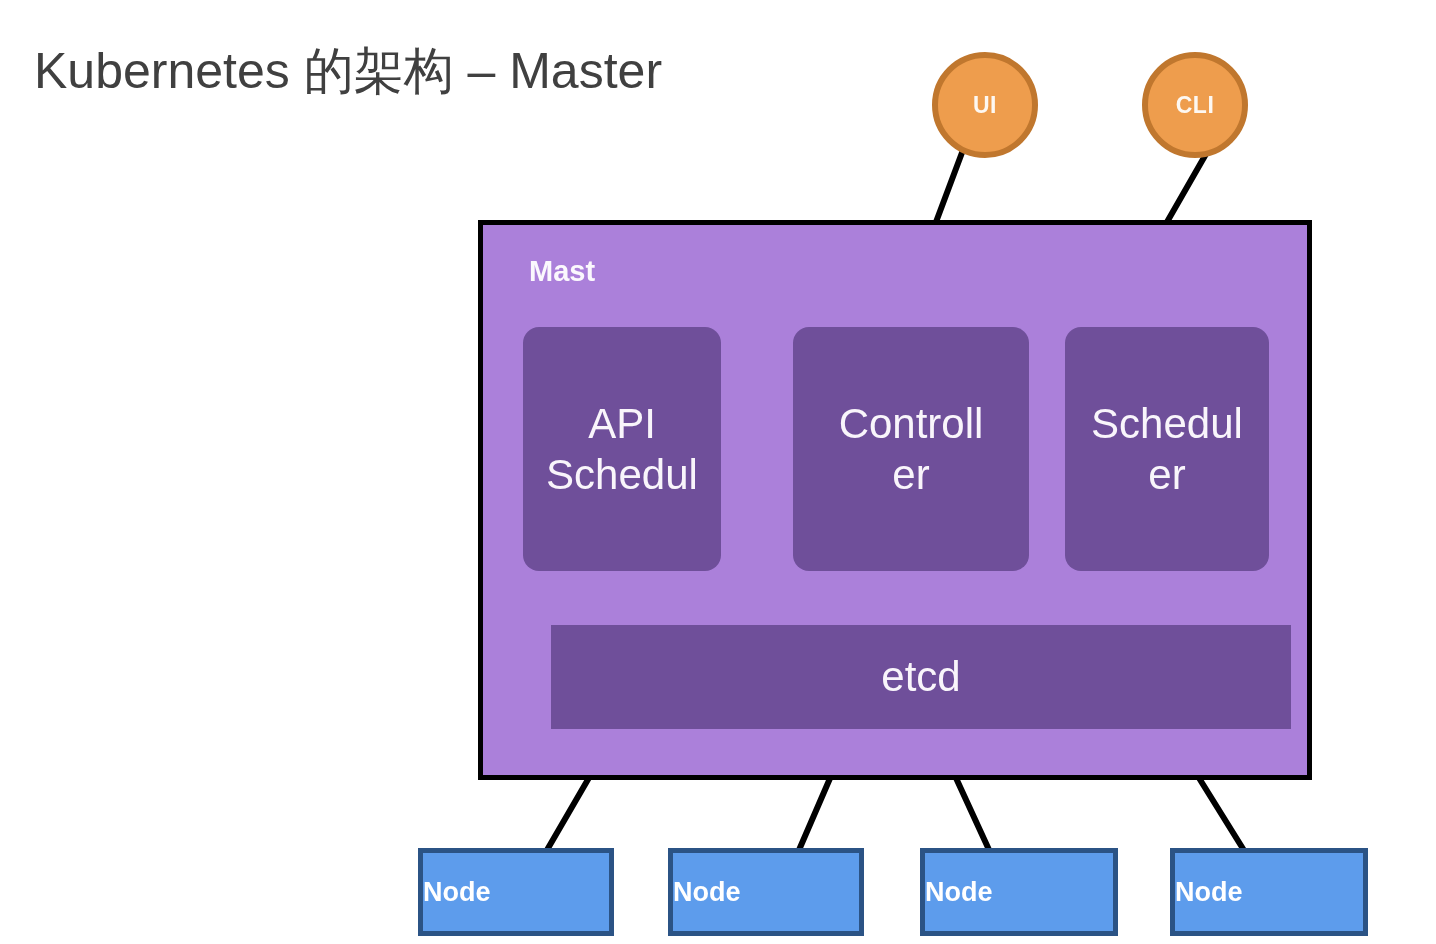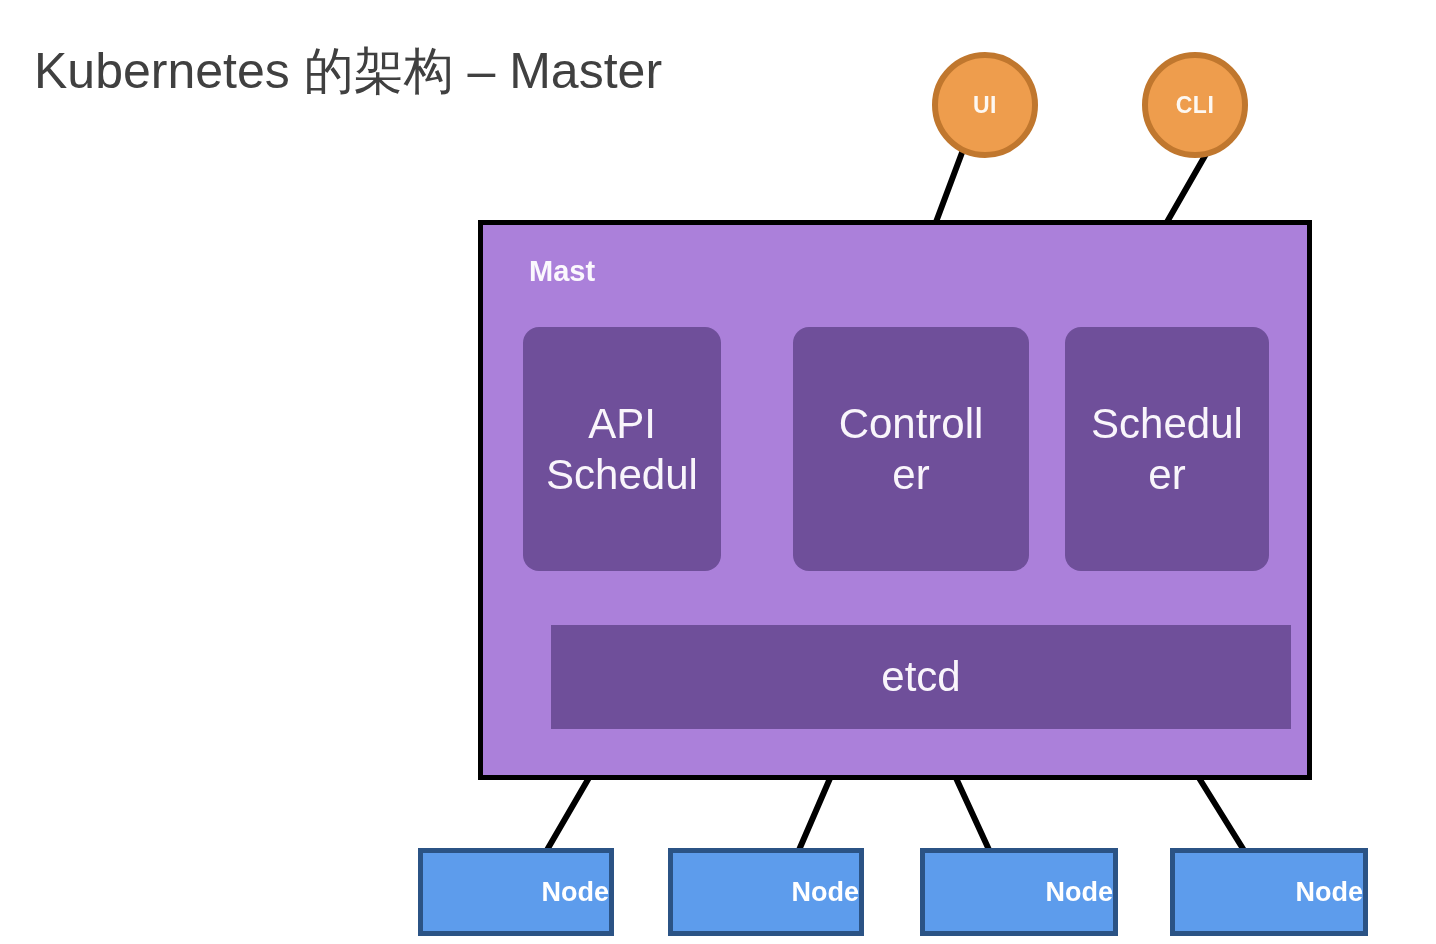--- a/index.html
+++ b/index.html
@@ -104,21 +104,21 @@
   }
   .node {
     position: absolute;
     top: 848px;
     height: 88px;
     box-sizing: border-box;
     background: #5d9cec;
     border: 5px solid #2b5385;
     display: flex;
     align-items: center;
-    justify-content: flex-end;
+    justify-content: flex-start;
     color: #ffffff;
     font-weight: bold;
     font-size: 27px;
   }
   .node.n1 { left: 418px;  width: 196px; }
   .node.n2 { left: 668px;  width: 196px; }
   .node.n3 { left: 920px;  width: 198px; }
   .node.n4 { left: 1170px; width: 198px; }
 </style>
 </head>

